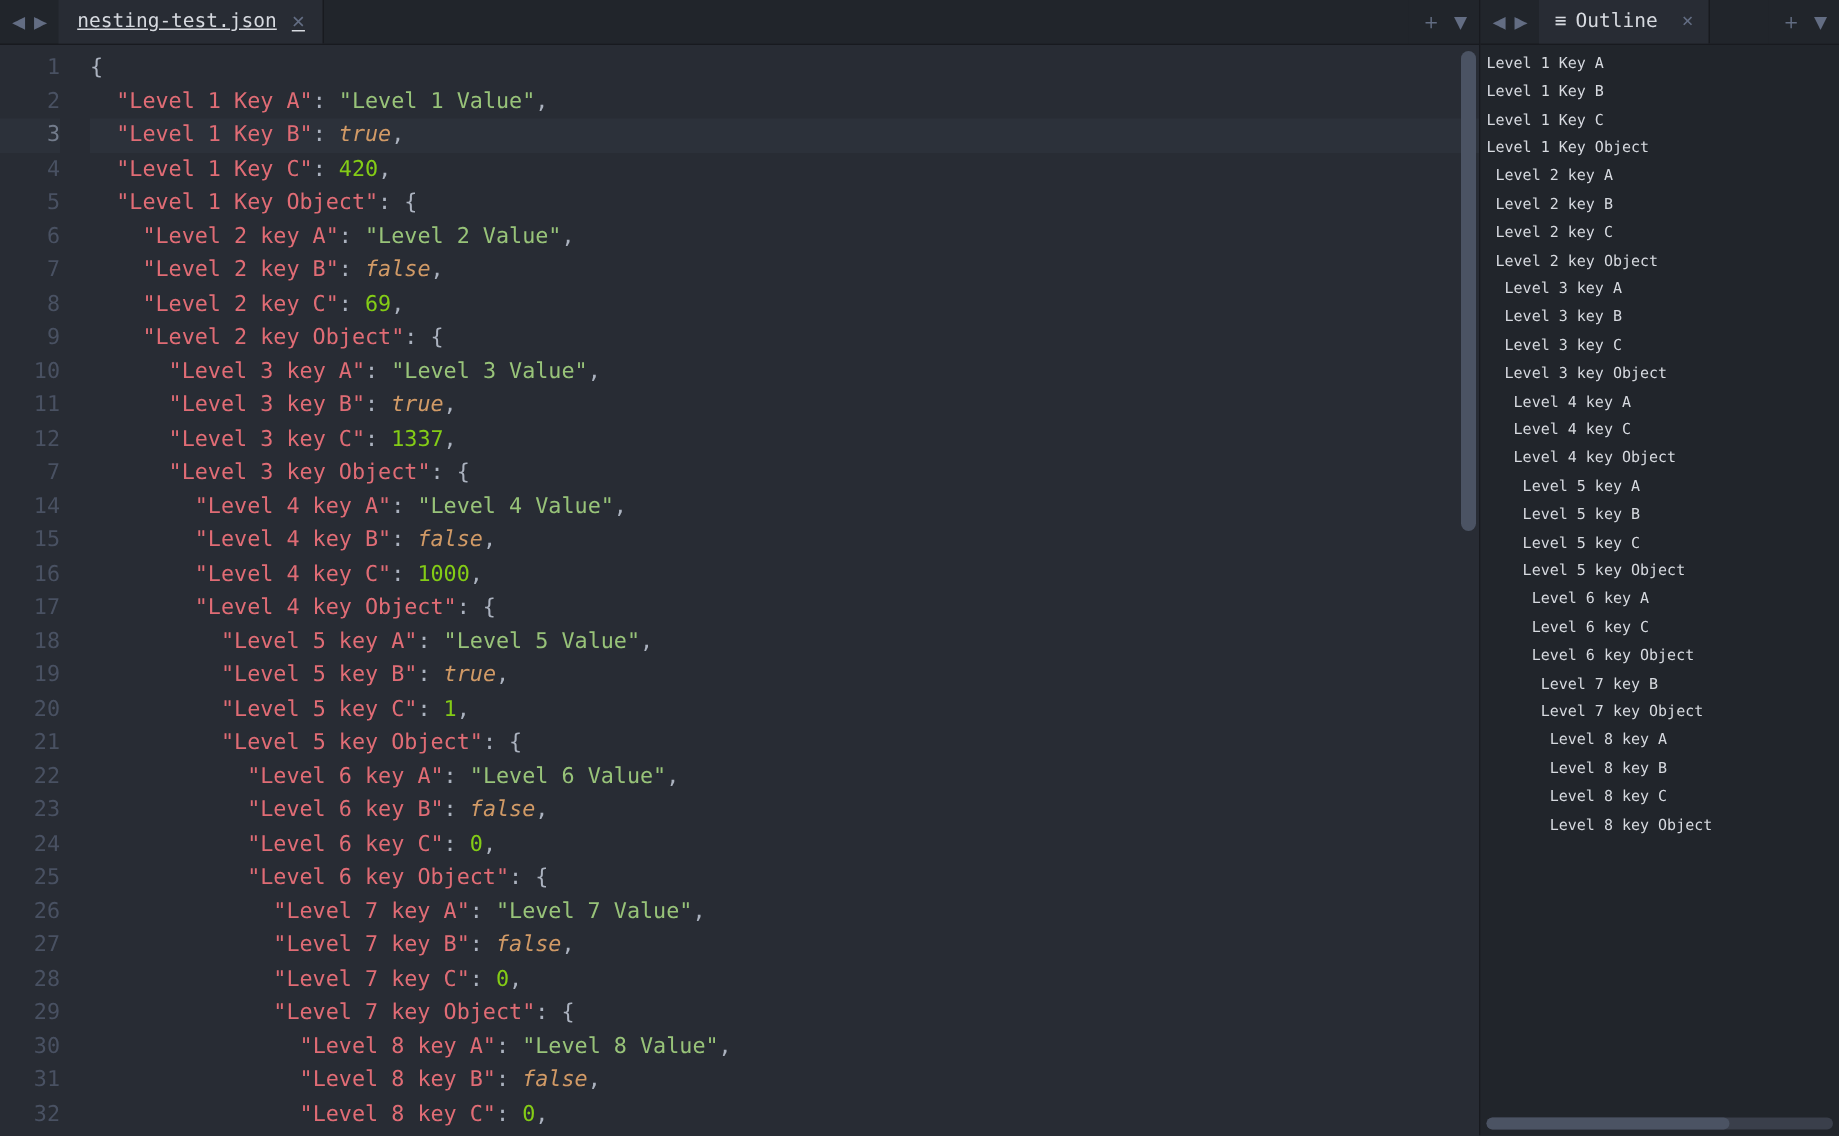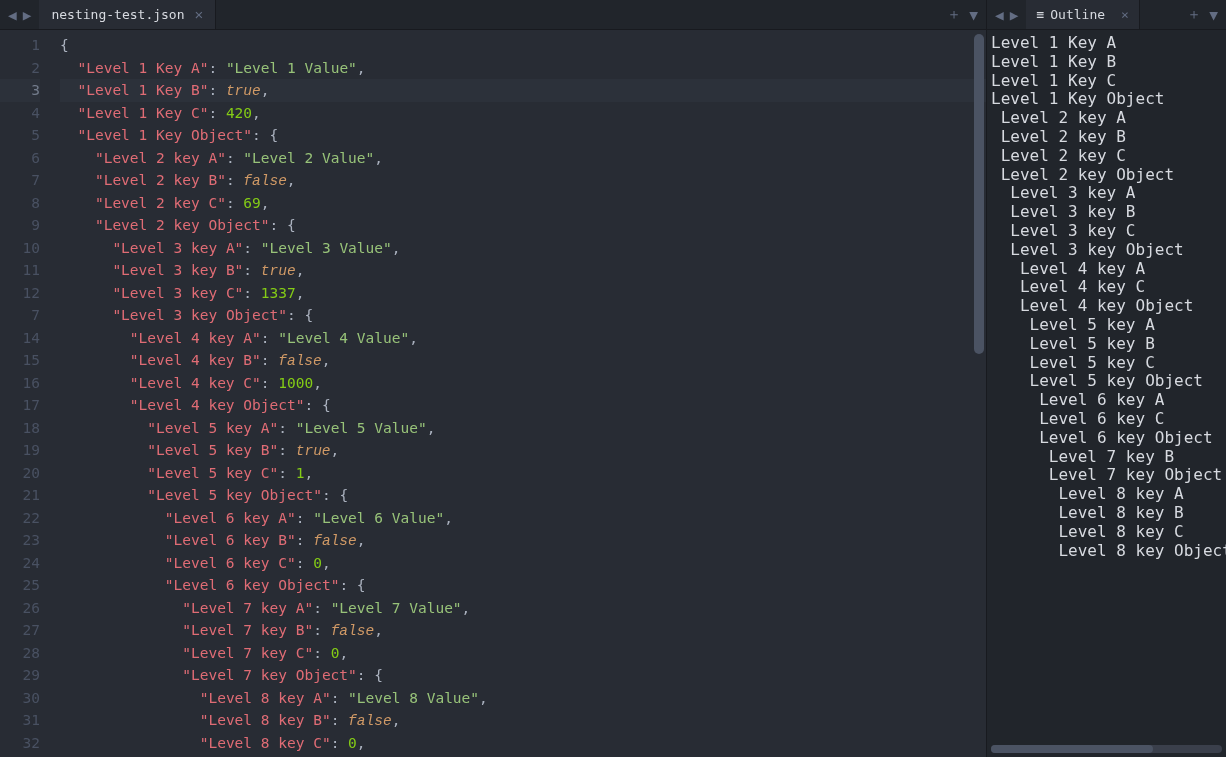--- a/index.html
+++ b/index.html
@@ -16,20 +16,21 @@
   
   .editor-col { width: 986px; display:flex; flex-direction:column; height:100%; }
   .tabbar { height:30px; background:#21252b; display:flex; align-items:stretch; border-bottom:1px solid #181a1f; }
   .tab-arrows { display:flex; align-items:center; gap:6px; padding:0 8px; color:#636d83; }
   .tab-arrows .tri { cursor:pointer; }
   .tab {
     display:flex; align-items:center; gap:10px;
     padding:0 12px; background:#282c34; color:#d7dae0;
     border-right:1px solid #181a1f; cursor:pointer;
     font-size:13px;
+    text-decoration:underline;
   }
   .tab.active { background:#282c34; }
   .tab .close { font-family:sans-serif; color:#636d83; cursor:pointer; font-size:15px; line-height:1; }
   .tabbar .spacer { flex:1; background:#21252b; }
   .tabbar .tail { display:flex; align-items:center; gap:8px; padding:0 8px; color:#636d83; background:#21252b;}
   .tabbar .tail span{cursor:pointer;}
   .editor-body { flex:1; display:flex; overflow:hidden; position:relative;}
   .gutter {
     width:50px; background:#282c34; color:#495162;
     text-align:right; padding:4px 10px 4px 0; user-select:none;
@@ -40,35 +41,35 @@
   .code {
     flex:1; padding:4px 0 4px 10px; line-height:22.5px;
     white-space:pre; overflow:hidden;
   }
   .code .row { height:22.5px; }
   .code .row.cur { background:#2c313a; }
   .p  { color:#abb2bf; }      
   .k  { color:#e06c75; }      
   .s  { color:#98c379; }      
   .n  { color:#84cc16; }      
-  .b  { color:#d19a66; font-style:italic;font-family:Liberation Mono, monospace; } 
+  .b  { color:#d19a66; font-style:italic; } 
   .scroll-editor{position:absolute;right:2px;top:4px;width:10px;height:320px;background:#4b5363;border-radius:5px;}
 
   
   .outline-col { width:240px; display:flex; flex-direction:column; background:#21252b; border-left:1px solid #181a1f;}
   .outline-col .tabbar{border-bottom:1px solid #181a1f;}
   .outline-tab {
     display:flex; align-items:center; gap:6px; padding:0 10px;
     background:#282c34; color:#d7dae0; font-size:13px; cursor:pointer;
     border-right:1px solid #181a1f;
   }
   .outline-tab .icon { font-size:13px; }
   .outline-body {
     flex:1; background:#21252b; color:#d7dae0;
-    padding:4px 0 4px 4px; line-height:18.8px; font-size:16px;
+    padding:4px 0 4px 4px; line-height:18.8px; font-size:10px;
     overflow:hidden; position:relative;
   }
   .outline-body .item { white-space:pre; cursor:pointer;}
   .scroll-outline{position:absolute;left:4px;right:4px;bottom:4px;height:8px;background:#3a3f4b;border-radius:4px;}
   .scroll-outline .thumb{position:absolute;left:0;top:0;height:100%;width:70%;background:#4b5363;border-radius:4px;}
 </style>
 </head>
 <body>
 
 <div class="editor-col">

